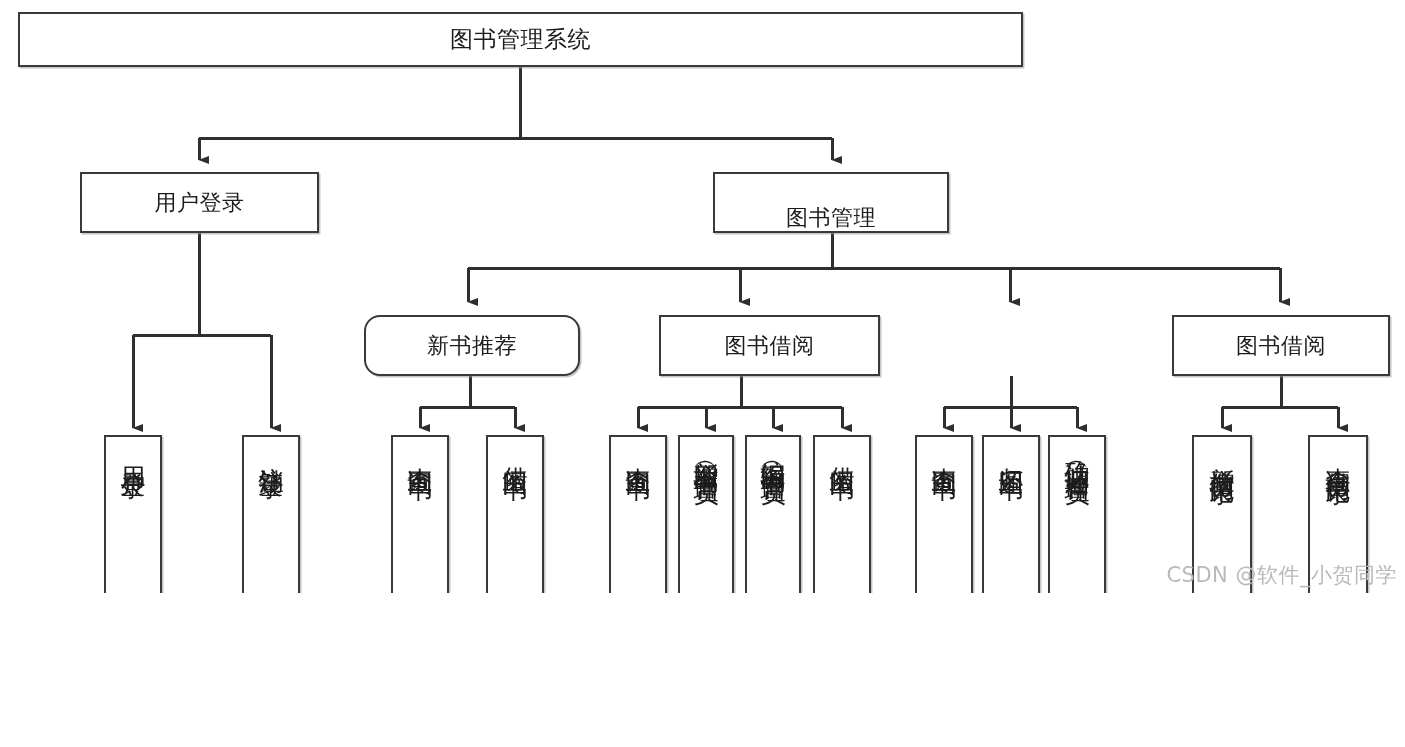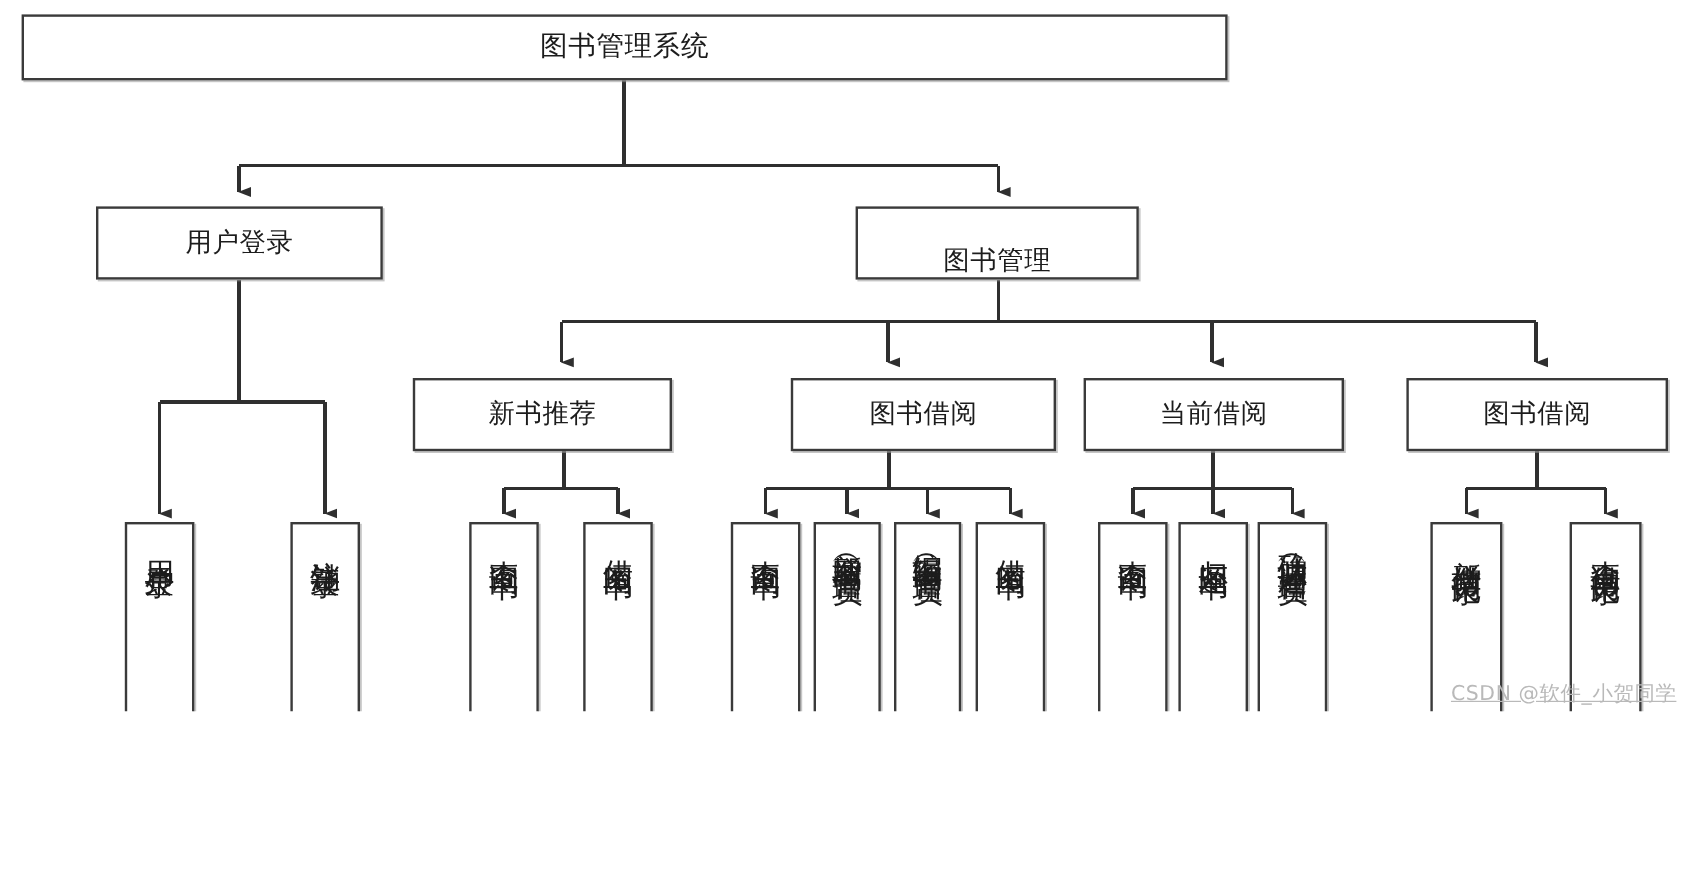--- a/index.html
+++ b/index.html
@@ -64,26 +64,25 @@
     white-space: nowrap;
     margin-top: 6px;
   }
   .node.v.tall .lbl {
     margin-top: 0px;
   }
   .watermark {
     position: absolute;
     right: 8px;
     bottom: 4px;
-    font-size: 17px;
+    font-size: 21px;
     color: #b9b9b9;
     letter-spacing: 0.5px;
     white-space: nowrap;
     font-family: "DejaVu Sans", "Liberation Sans", sans-serif;
-    text-decoration: underline;
   }
 </style>
 </head>
 <body>
 
 <div id="canvas">
 
   <svg class="wires" viewBox="0 0 1405 747" xmlns="http://www.w3.org/2000/svg">
     <defs>
       <marker id="arrow" markerWidth="9" markerHeight="11" refX="4.5" refY="10.2" orient="auto" markerUnits="userSpaceOnUse">
@@ -139,31 +138,28 @@
   </div>
 
   <div class="node h" style="left:80px; top:172px; width:239px; height:61px;">
     <span class="lbl">用户登录</span>
   </div>
 
   <div class="node h" style="left:713px; top:172px; width:236px; height:61px;align-items:flex-end;">
     <span class="lbl">图书管理</span>
   </div>
 
-  <div class="node h" style="left:344px; top:315px; width:216px; height:61px;">
+  <div class="node h" style="left:364px; top:315px; width:216px; height:61px;border-radius:16px;">
     <span class="lbl">新书推荐</span>
   </div>
 
   <div class="node h" style="left:631px; top:315px; width:221px; height:61px;margin-left:28px;">
     <span class="lbl">图书借阅</span>
   </div>
 
-  <div class="node h" style="left:903px; top:315px; width:217px; height:61px;">
-    <span class="lbl">当前借阅</span>
-  </div>
 
   <div class="node h" style="left:1172px; top:315px; width:218px; height:61px;">
     <span class="lbl">图书借阅</span>
   </div>
 
   <div class="node v" style="left:104px; top:435px; width:58px; height:302px;">
     <span class="lbl">用户登录</span>
   </div>
 
   <div class="node v" style="left:242px; top:435px; width:58px; height:302px;">

